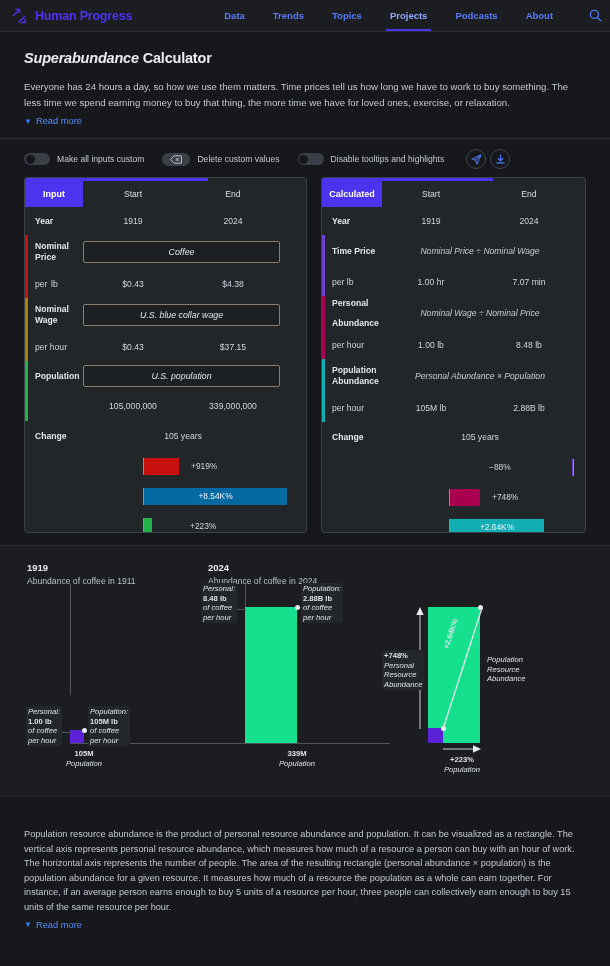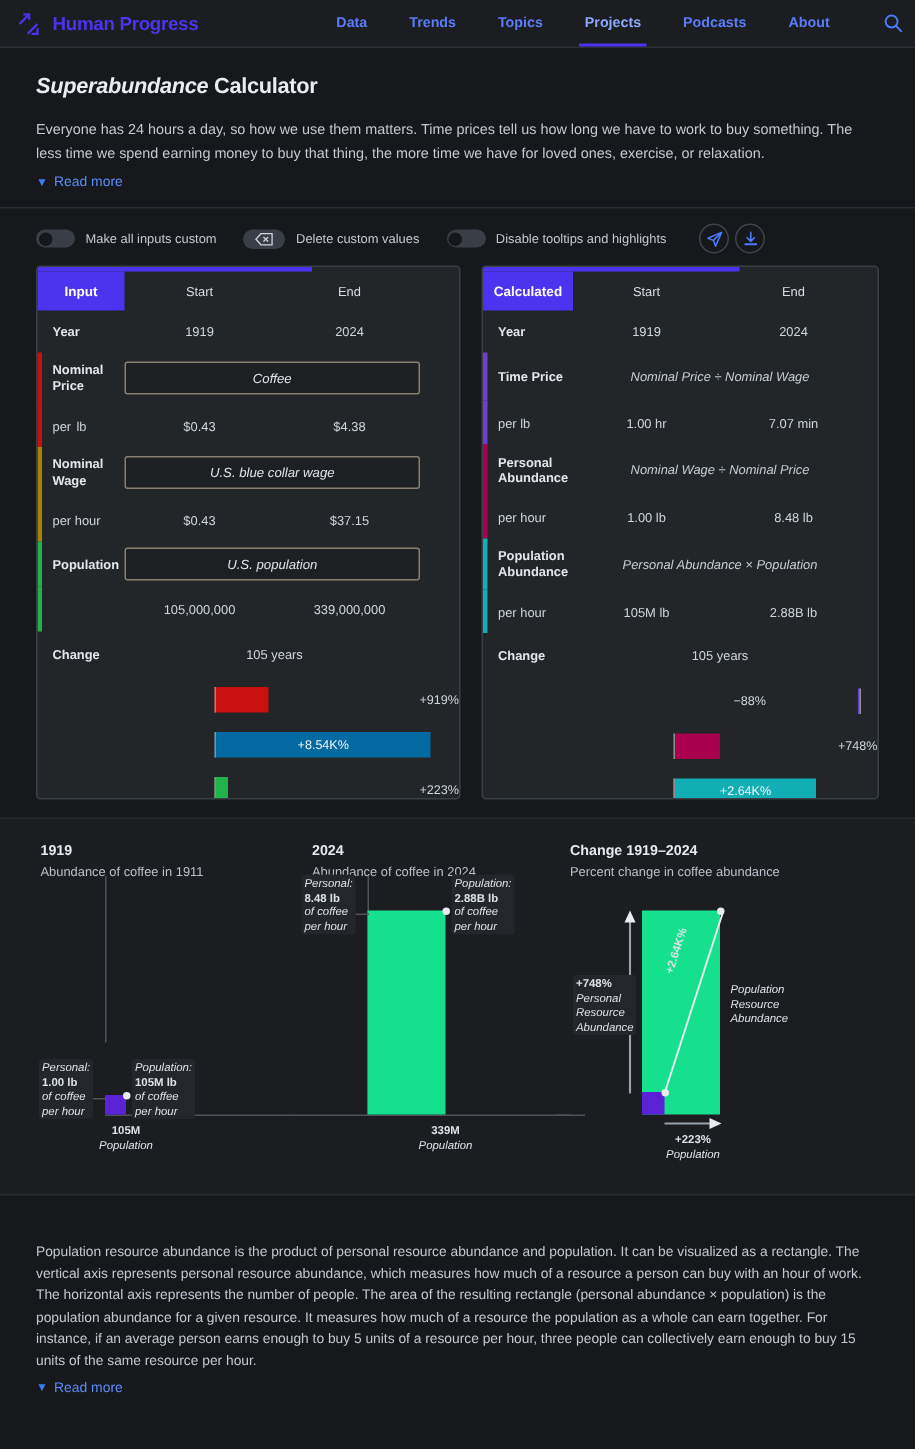--- a/index.html
+++ b/index.html
@@ -111,21 +111,21 @@
     font-size: 8.6px; color: #cfd5dd; text-align: center;
   }
   .formula {
     font-size: 8.6px; color: #c6ccd4; font-style: italic; text-align: center;
   }
   .inputbox {
     background: #1d2023; border: 1px solid #8a7f6d; border-radius: 2px;
     height: 22px; display: flex; align-items: center; justify-content: center;
     font-size: 8.8px; font-style: italic; color: #dfe4ea; cursor: text;
   }
-  .barwrap { display: flex; align-items: center; justify-content: space-between; }
+  .barwrap { display: flex; align-items: center; }
   .bar { height: 17px; }
   .barlabel { font-size: 8.4px; color: #cfd5dd; }
   .barlabel.inside { color: #f2f4f7; }
   
   .charts {
     position: relative; height: 252px; width: 610px;
     background: #1b1d21; border-top: 1px solid #262a2f; border-bottom:1px solid #262a2f;
     margin-top: 12px; overflow: hidden;
   }
   .chart { position: absolute; top: 0; bottom: 0; }
@@ -319,21 +319,21 @@
     </div>
     <div class="row" style="height:29px">
       <div class="accent" style="background:#6b3fd1"></div>
       <div class="lbl" style="width:60px">per lb</div>
       <div class="val" style="width:98px">1.00 hr</div>
       <div class="val" style="width:98px">7.07 min</div>
     </div>
 
     <div class="row" style="height:34px">
       <div class="accent" style="background:#a8004f"></div>
-      <div class="lbl bold" style="width:60px;line-height:10px">Personal Abundance</div>
+      <div class="lbl bold" style="width:60px;line-height:20px">Personal Abundance</div>
       <div class="formula" style="width:196px">Nominal Wage ÷ Nominal Price</div>
     </div>
     <div class="row" style="height:29px">
       <div class="accent" style="background:#a8004f"></div>
       <div class="lbl" style="width:60px">per hour</div>
       <div class="val" style="width:98px">1.00 lb</div>
       <div class="val" style="width:98px">8.48 lb</div>
     </div>
 
     <div class="row" style="height:34px">
@@ -421,24 +421,20 @@
       <i>of coffee</i><br>
       <i>per hour</i>
     </div>
     <div class="arrowlbl" style="left:71px;top:203px;text-align:center;width:62px;">
       <b>339M</b><br>
       <i>Population</i>
     </div>
   </div>
 
   <div class="chart" style="left:380px;width:230px">
-    <div style="padding:16px 0 0 0px">
-      <div class="chart-title">Change 1919–2024</div>
-      <div class="chart-sub">Percent change in coffee abundance</div>
-    </div>
     <div class="axisline" style="left:-10px;top:197px;height:1px;width:20px;"></div>
     <div class="rect" style="left:48px;top:61px;width:52px;height:136px;background:#15e08e;"></div>
     <div class="rect" style="left:48px;top:182px;width:15px;height:15px;background:#5b21d6;"></div>
     <div class="dot" style="left:61px;top:180px;"></div>
     <div class="dot" style="left:98px;top:59px;"></div>
     <svg style="position:absolute;left:0;top:0;width:230px;height:252px;pointer-events:none">
       <line x1="63" y1="183" x2="102" y2="62" stroke="#e8ebef" stroke-width="1.3"></line>
     </svg>
     <svg style="position:absolute;left:0;top:0;width:230px;height:252px;pointer-events:none">
       <line x1="40" y1="183" x2="40" y2="67" stroke="#9aa2ac" stroke-width="1.4"></line>

